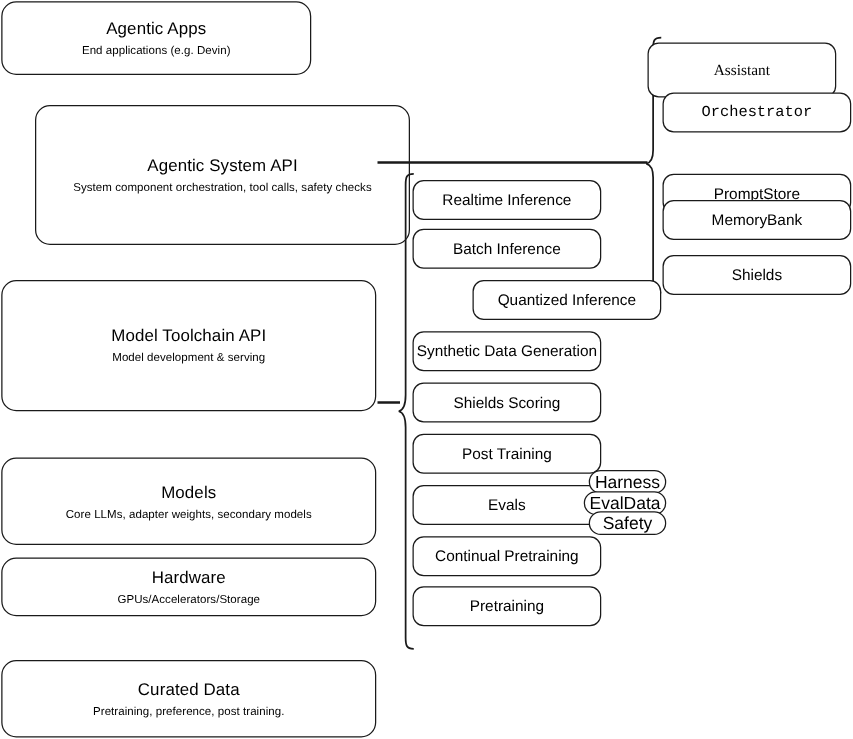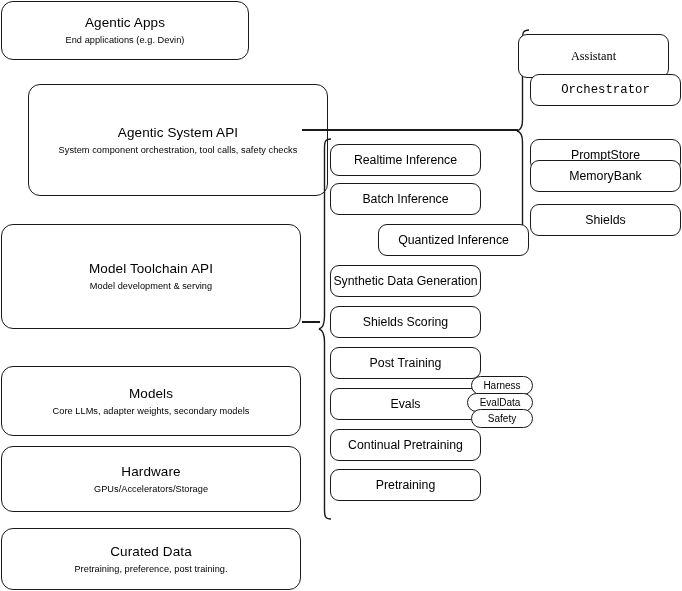--- a/index.html
+++ b/index.html
@@ -45,21 +45,21 @@
   }
   .pill {
     position: absolute;
     box-sizing: border-box;
     border: 1.4px solid #1a1a1a;
     border-radius: 999px;
     background: #ffffff;
     display: flex;
     align-items: center;
     justify-content: center;
-    font-size: 10px;
+    font-size: 14px;
     line-height: 13px;
     color: #000000;
   }
   .smallbox {
     position: absolute;
     box-sizing: border-box;
     border: 1.4px solid #1a1a1a;
     border-radius: 9px;
     background: #ffffff;
     display: flex;
@@ -101,21 +101,21 @@
   <div class="box" style="left:1px; top:224px; width:300px; height:105px;">
     <div class="title">Model Toolchain API</div>
     <div class="subtitle">Model development &amp; serving</div>
   </div>
 
   <div class="box" style="left:1px; top:366px; width:300px; height:70px;">
     <div class="title">Models</div>
     <div class="subtitle">Core LLMs, adapter weights, secondary models</div>
   </div>
 
-  <div class="box" style="left:1px; top:446px; width:300px; height:66px;">
+  <div class="box" style="left:1px; top:446px; width:300px; height:47px;">
     <div class="title">Hardware</div>
     <div class="subtitle">GPUs/Accelerators/Storage</div>
   </div>
 
   <div class="box" style="left:1px; top:528px; width:300px; height:62px;">
     <div class="title">Curated Data</div>
     <div class="subtitle">Pretraining, preference, post training.</div>
   </div>
 
   <div class="connector" style="left:302px; top:129.3px; width:216px; height:1.4px;"></div>

